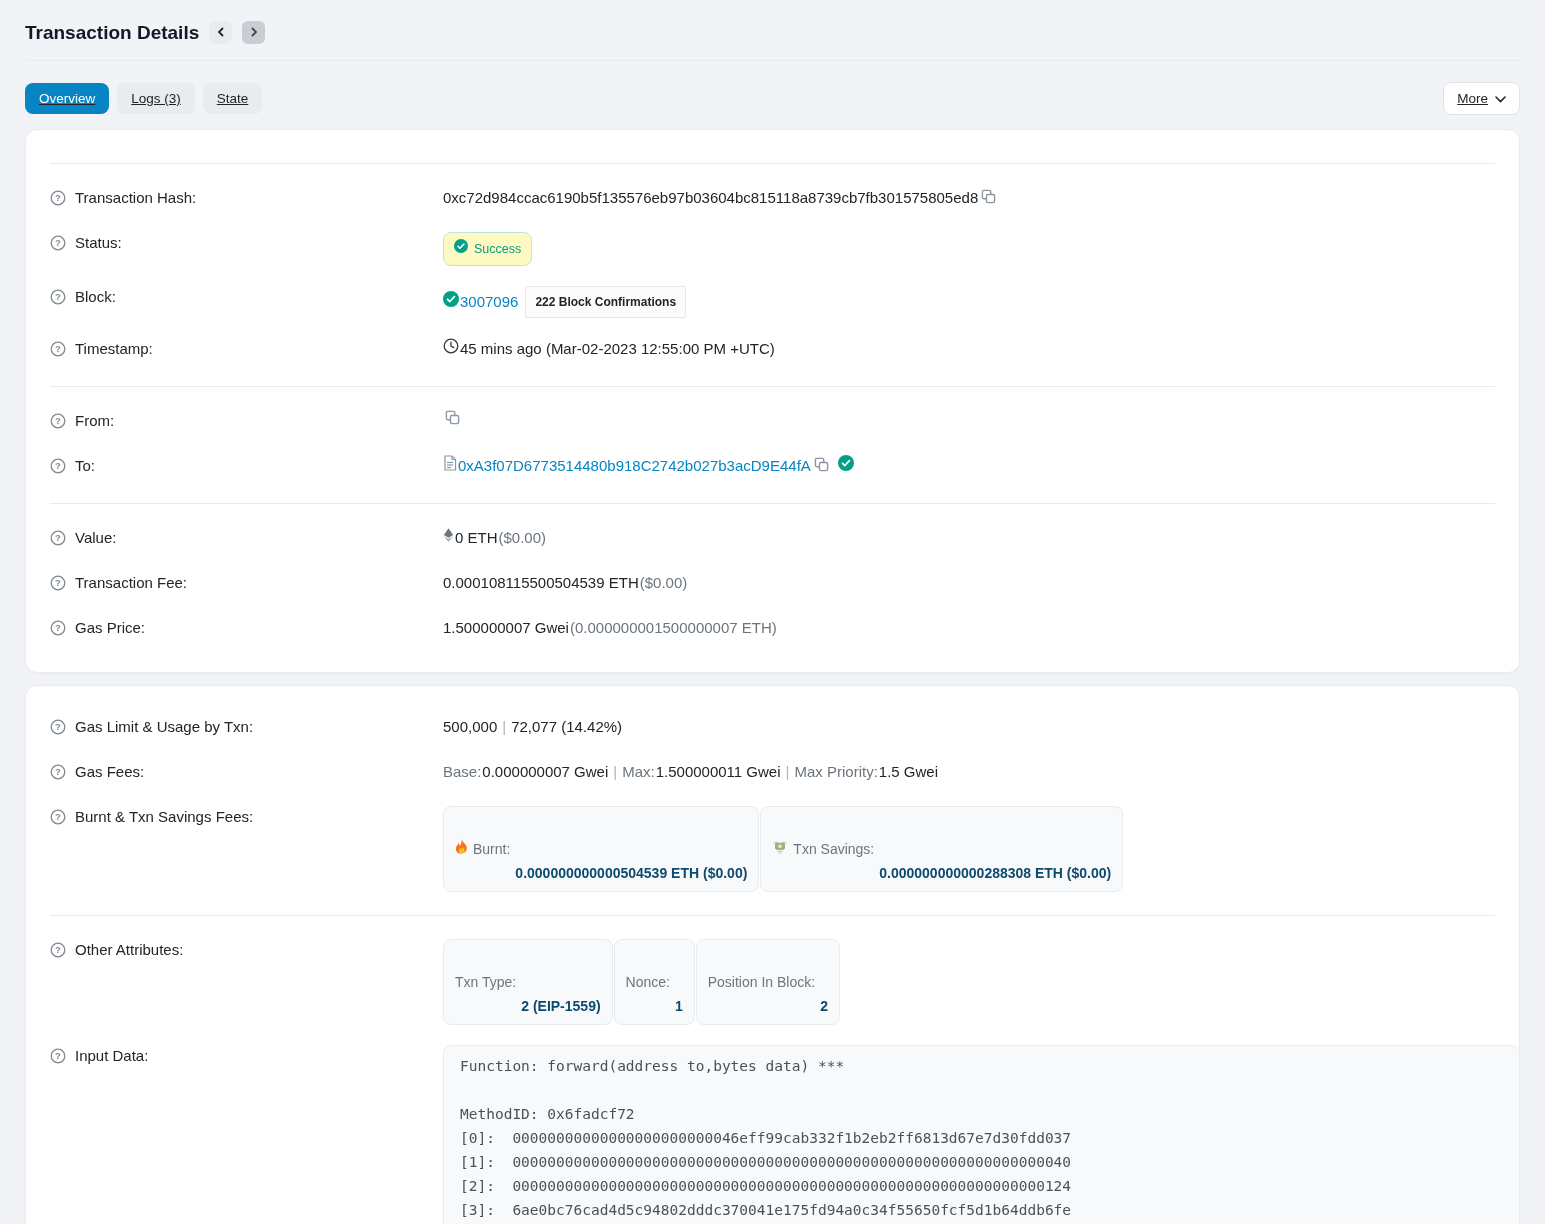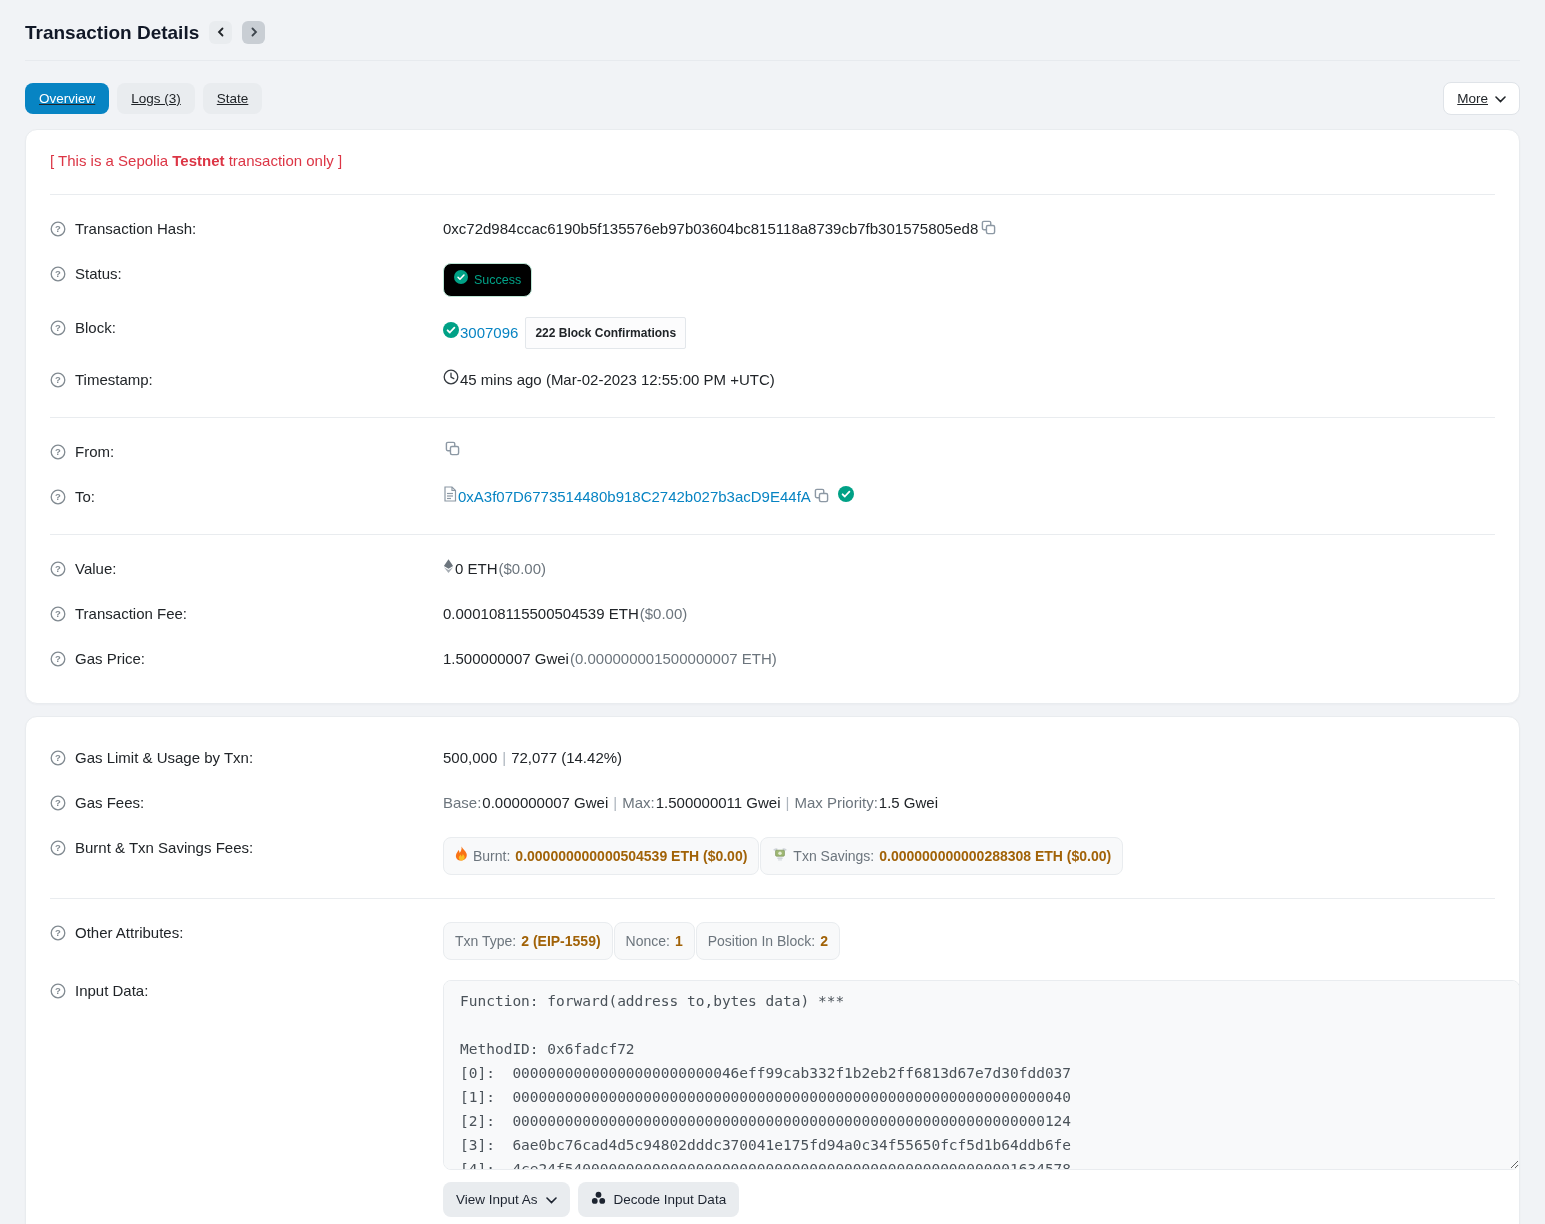--- a/index.html
+++ b/index.html
@@ -60,35 +60,35 @@
   .pipe { color: #adb5bd; padding: 0 4px; }
   .link { color: #0784c3; text-decoration: none; cursor: pointer; }
   .notice { color: #dc3545; padding: 2px 0 12px 0; }
   .notice b { font-weight: 700; }
 
   .icon-btn { background: none; border: none; cursor: pointer; display: inline-flex; align-items: center; padding: 0 2px; }
 
   
   .badge-success {
     display: inline-flex; align-items: center; gap: 6px;
-    background: #000000; border: 1px solid #bde6d6; color: #00a186;
+    background: #fef9c3; border: 1px solid #bde6d6; color: #00a186;
     border-radius: 8px; padding: 5px 10px; font-size: 12.5px; font-weight: 500;
   }
   .badge-outline {
     display: inline-flex; align-items: center;
     background: #fcfcfd; border: 1px solid #e3e7eb; color: #212529;
     border-radius: 2px; padding: 4px 9px; font-size: 12px; font-weight: 700;
   }
   .badge-gray {
     display: inline-flex; align-items: center; gap: 5px;
     background: #f8f9fa; border: 1px solid #e9ecef;
     border-radius: 8px; padding: 7px 11px; font-size: 14px;
   }
   .badge-gray .blabel { color: #6c757d; }
-  .badge-gray .bvalue { color: #a16207; font-weight: 700; }
+  .badge-gray .bvalue { color: #0c4a6e; font-weight: 700; margin-top: 48px; }
 
   
   .inputdata-box {
     width: 1077px; height: 190px; resize: vertical;
     background: #f8f9fa; border: 1px solid #e9ecef; border-radius: 8px;
     padding: 8px 16px; color: #4a5259;
     font-family: "DejaVu Sans Mono", monospace; font-size: 14.5px; line-height: 24px;
     white-space: pre; overflow: auto; outline: none; display: block;
   }
   .inputdata-box::-webkit-scrollbar { width: 9px; height: 9px; }
@@ -136,23 +136,20 @@
       <span>
         <svg width="11" height="7" viewBox="0 0 11 7" fill="none" stroke="#212529" stroke-width="1.6" stroke-linecap="round">
             <polyline points="1,1 5.5,5.5 10,1"></polyline>
           </svg>
       </span>
     </button>
   </div>
 
   <div class="card">
 
-    <div class="notice">
-      <span>[ This is a Sepolia </span><b>Testnet</b><span> transaction only ]</span>
-    </div>
     <hr class="divider">
 
     <div class="row">
       <div class="row-label">
         <span class="qicon">
           <svg width="16" height="16" viewBox="0 0 16 16">
               <circle cx="8" cy="8" r="6.8" fill="none" stroke="#818a91" stroke-width="1.3"></circle>
               <text x="8" y="11.4" text-anchor="middle" font-size="9.5" font-weight="bold" fill="#818a91" font-family="Liberation Sans, sans-serif">?</text>
             </svg>
         </span>

